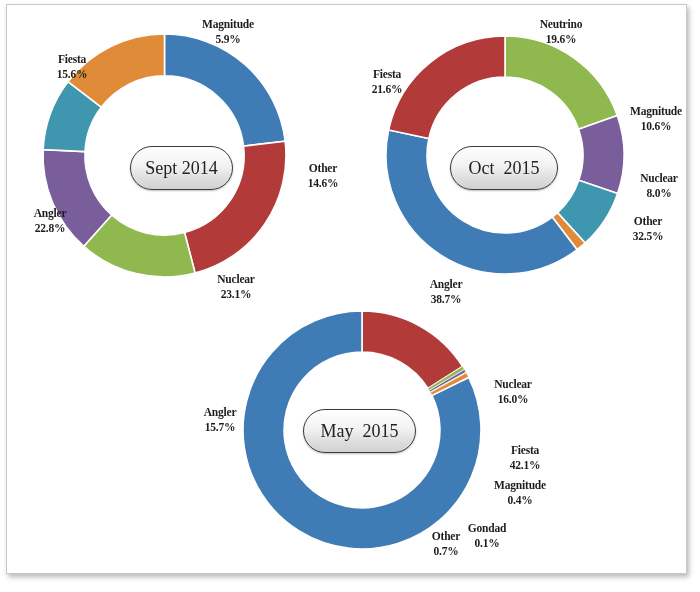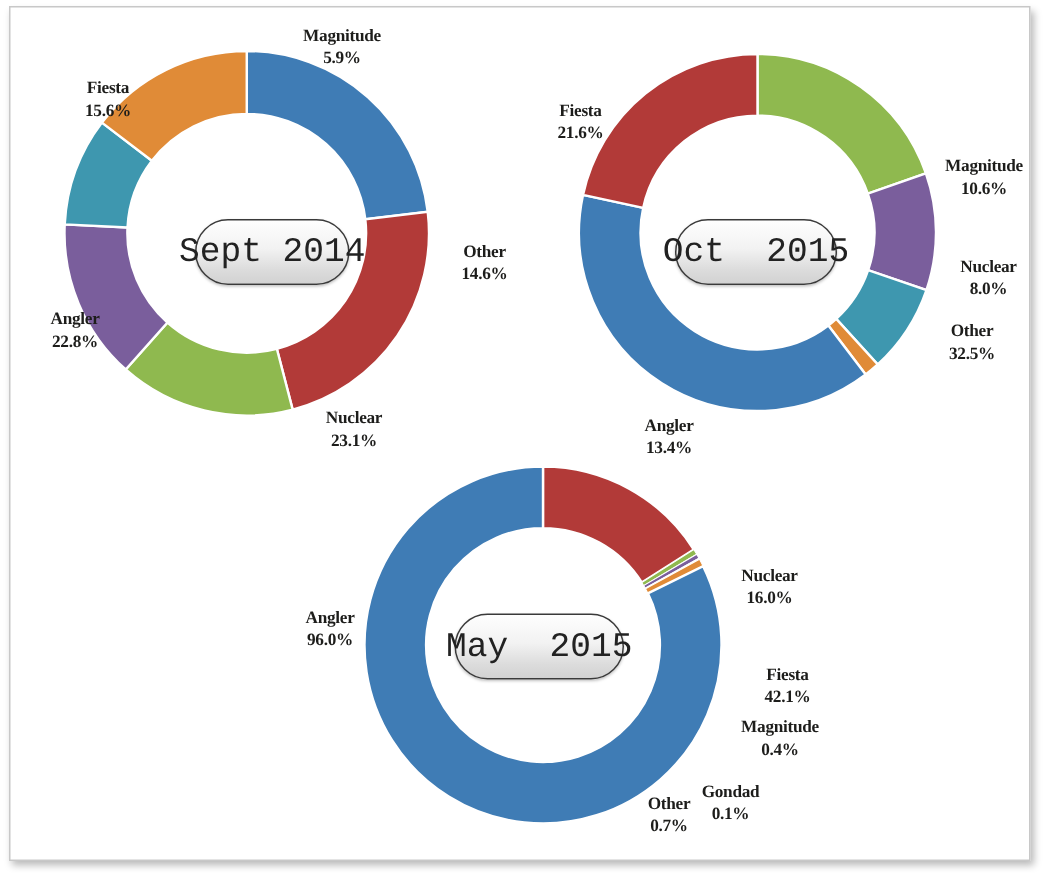--- a/index.html
+++ b/index.html
@@ -32,22 +32,22 @@
     letter-spacing:-0.2px;
   }
   .lbl .nm{display:block;}
   .lbl .pc{display:block;}
   .pill-wrap{position:absolute;}
   .pill{
     border:1.6px solid #3a3a3a;
     border-radius:24px;
     background:linear-gradient(to bottom,#fefefe 0%,#f2f2f2 45%,#dcdcdc 78%,#d2d2d2 100%);
     box-shadow:0 1px 2px rgba(0,0,0,.25);
-    font-family:Liberation Mono, monospace;
-    font-size:23px;
+    font-family:Liberation Serif, serif;
+    font-size:18px;
     color:#222;
     display:flex;
     align-items:center;
     justify-content:center;
     white-space:pre;
     box-sizing:border-box;
   }
 </style>
 </head>
 <body>
@@ -94,35 +94,39 @@
         <path d="M232.26461169431815 80.53283692581945 A119 119 0 0 1 232.63195177844744 158.40629425728926 L193.77392841488307 145.15612273852446 A77.94500000000001 77.94500000000001 0 0 0 193.5333206597784 94.14900818641175 Z" fill="#7a5e9c" stroke="#ffffff" stroke-width="1.6"></path>
         <path d="M232.63195177844744 158.40629425728926 A119 119 0 0 1 200.15351229953703 207.95688981568168 L172.50055055619674 177.6117628292715 A77.94500000000001 77.94500000000001 0 0 0 193.77392841488307 145.15612273852446 Z" fill="#3e97af" stroke="#ffffff" stroke-width="1.6"></path>
         <path d="M200.15351229953703 207.95688981568168 A119 119 0 0 1 192.1081542753622 214.6647457451852 L167.23084105036227 182.00540846309633 A77.94500000000001 77.94500000000001 0 0 0 172.50055055619674 177.6117628292715 Z" fill="#e08b37" stroke="#ffffff" stroke-width="1.6"></path>
         <path d="M192.1081542753622 214.6647457451852 A119 119 0 0 1 3.6709265652253436 94.92916687050852 L43.80445690022259 103.57860430018309 A77.94500000000001 77.94500000000001 0 0 0 167.23084105036227 182.00540846309633 Z" fill="#3f7cb5" stroke="#ffffff" stroke-width="1.6"></path>
         <path d="M3.6709265652253436 94.92916687050852 A119 119 0 0 1 119.99999999999997 1 L119.99999999999999 42.05499999999999 A77.94500000000001 77.94500000000001 0 0 0 43.80445690022259 103.57860430018309 Z" fill="#b23a38" stroke="#ffffff" stroke-width="1.6"></path>
       </svg>
   </div>
   <div class="pill-wrap" style="left:443px;top:141px;width:108px;height:44px;">
     <div class="pill" style="width:108px;height:44px;">Oct  2015</div>
   </div>
+  <div class="lbl" style="left:512px;top:12px;width:84px;">
+    <span class="nm">Neutrino</span>
+    <span class="pc">19.6%</span>
+  </div>
   <div class="lbl" style="left:608px;top:99px;width:82px;">
     <span class="nm">Magnitude</span>
     <span class="pc">10.6%</span>
   </div>
   <div class="lbl" style="left:620px;top:166px;width:64px;">
     <span class="nm">Nuclear</span>
     <span class="pc">8.0%</span>
   </div>
   <div class="lbl" style="left:612px;top:209px;width:58px;">
     <span class="nm">Other</span>
     <span class="pc">32.5%</span>
   </div>
   <div class="lbl" style="left:408px;top:272px;width:62px;">
     <span class="nm">Angler</span>
-    <span class="pc">13.4%</span>
+    <span class="pc">38.7%</span>
   </div>
   <div class="lbl" style="left:352px;top:62px;width:56px;">
     <span class="nm">Fiesta</span>
     <span class="pc">21.6%</span>
   </div>
 
   <div class="chart" id="chart2" style="left:235px;top:305px;width:240px;height:240px;">
     <svg id="svg2" width="240" height="240" viewBox="0 0 240 240">
         <path d="M120.00000000000001 1 A119 119 0 0 1 220.5391383657423 56.337753286000655 L185.85313562956122 78.30122840233042 A77.94500000000001 77.94500000000001 0 0 0 120 42.05499999999999 Z" fill="#b23a38" stroke="#ffffff" stroke-width="1.6"></path>
         <path d="M220.5391383657423 56.337753286000655 A119 119 0 0 1 222.49110952476846 59.530400461207655 L187.13167673872334 80.392412302091 A77.94500000000001 77.94500000000001 0 0 0 185.85313562956122 78.30122840233042 Z" fill="#8fb94f" stroke="#ffffff" stroke-width="0.7"></path>
@@ -130,21 +134,21 @@
         <path d="M223.97980451961467 62.12772466834645 A119 119 0 0 1 224.34173175274526 62.78284335238119 L188.34383429804817 82.52276239580968 A77.94500000000001 77.94500000000001 0 0 0 188.10677196034763 82.09365965776692 Z" fill="#3e97af" stroke="#ffffff" stroke-width="0.7"></path>
         <path d="M224.34173175274526 62.78284335238119 A119 119 0 0 1 226.7588717371354 67.4305858372582 L189.92706098782367 85.56703372340412 A77.94500000000001 77.94500000000001 0 0 0 188.34383429804817 82.52276239580968 Z" fill="#e08b37" stroke="#ffffff" stroke-width="0.7"></path>
         <path d="M226.7588717371354 67.4305858372582 A119 119 0 1 1 119.99999999999997 1 L119.99999999999999 42.05499999999999 A77.94500000000001 77.94500000000001 0 1 0 189.92706098782367 85.56703372340412 Z" fill="#3f7cb5" stroke="#ffffff" stroke-width="1.6"></path>
       </svg>
   </div>
   <div class="pill-wrap" style="left:296px;top:404px;width:113px;height:44px;">
     <div class="pill" style="width:113px;height:44px;text-align:center;">May  2015</div>
   </div>
   <div class="lbl" style="left:182px;top:400px;width:62px;">
     <span class="nm">Angler</span>
-    <span class="pc">96.0%</span>
+    <span class="pc">15.7%</span>
   </div>
   <div class="lbl" style="left:473px;top:372px;width:66px;">
     <span class="nm">Nuclear</span>
     <span class="pc">16.0%</span>
   </div>
   <div class="lbl" style="left:490px;top:438px;width:56px;">
     <span class="nm">Fiesta</span>
     <span class="pc">42.1%</span>
   </div>
   <div class="lbl" style="left:472px;top:473px;width:82px;">

